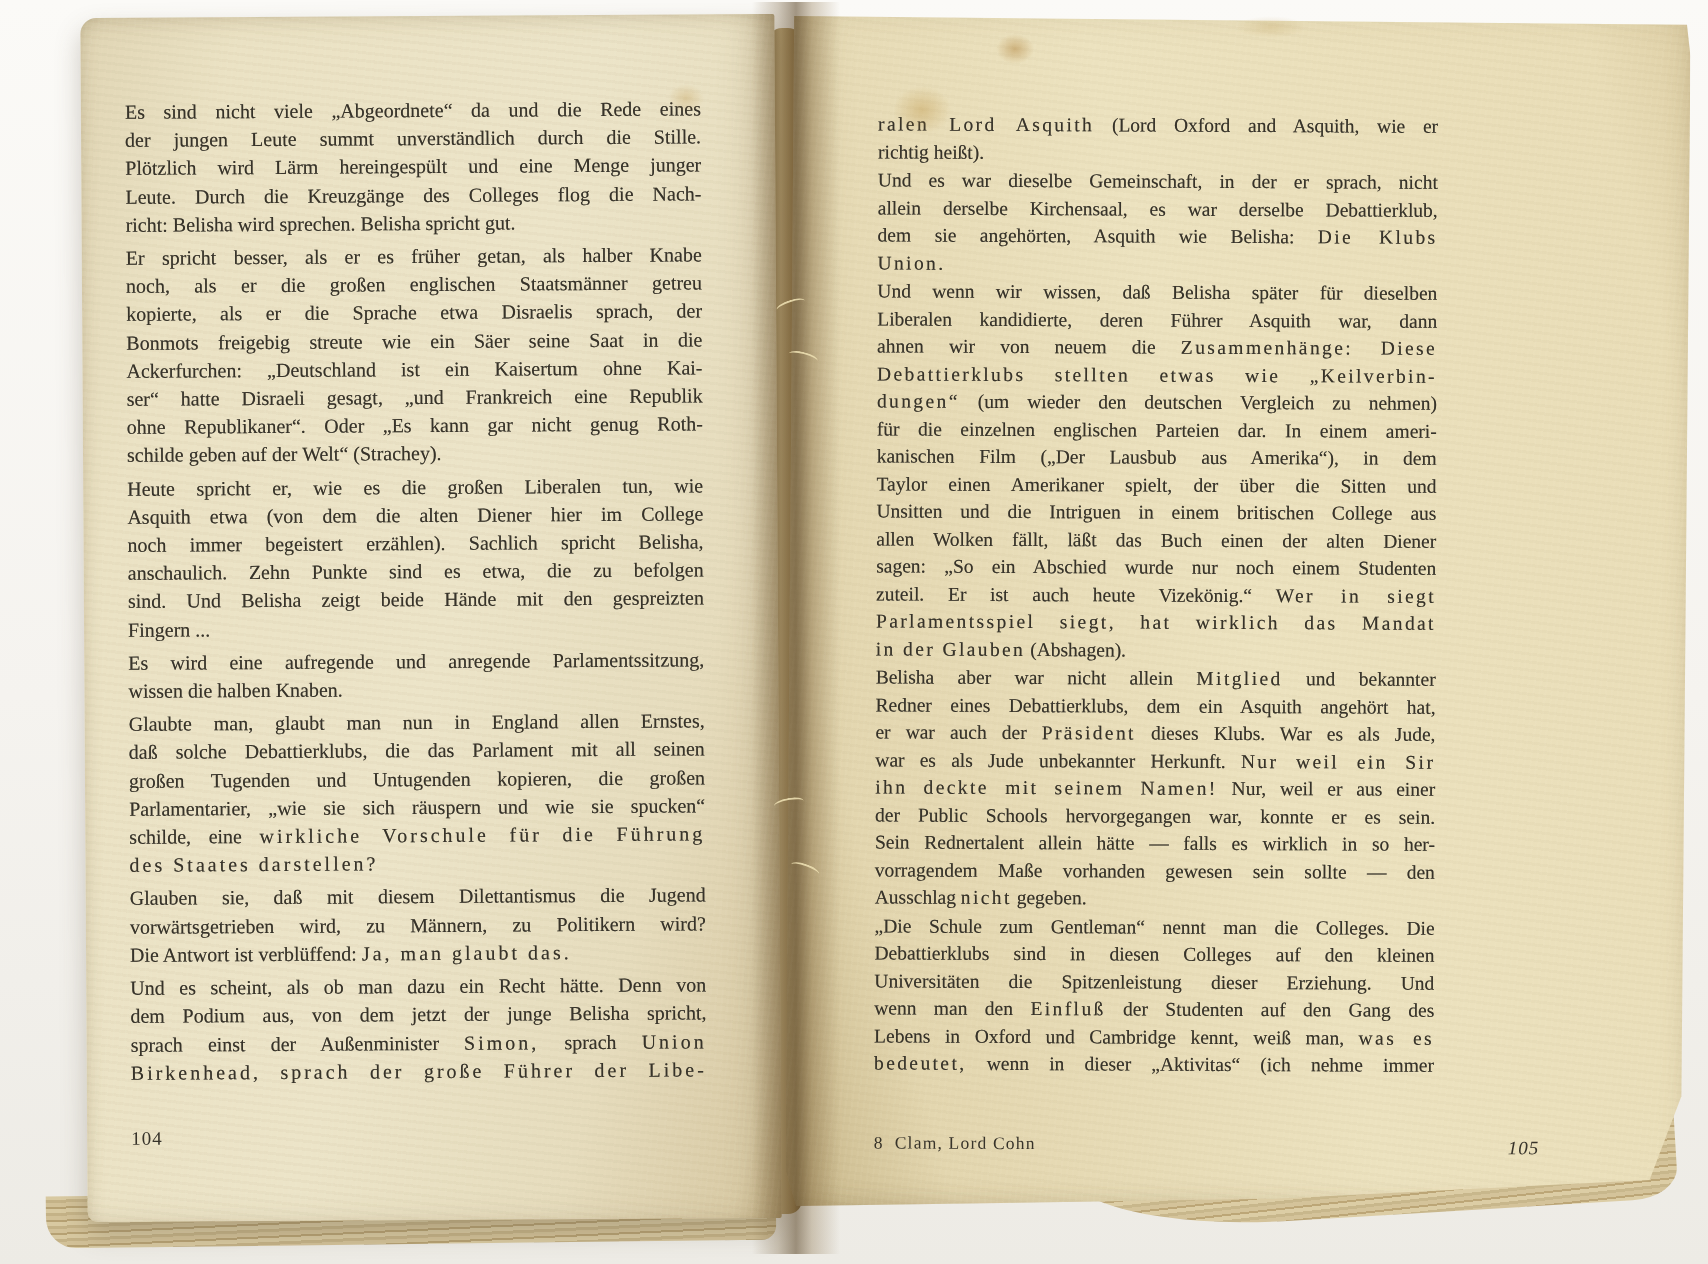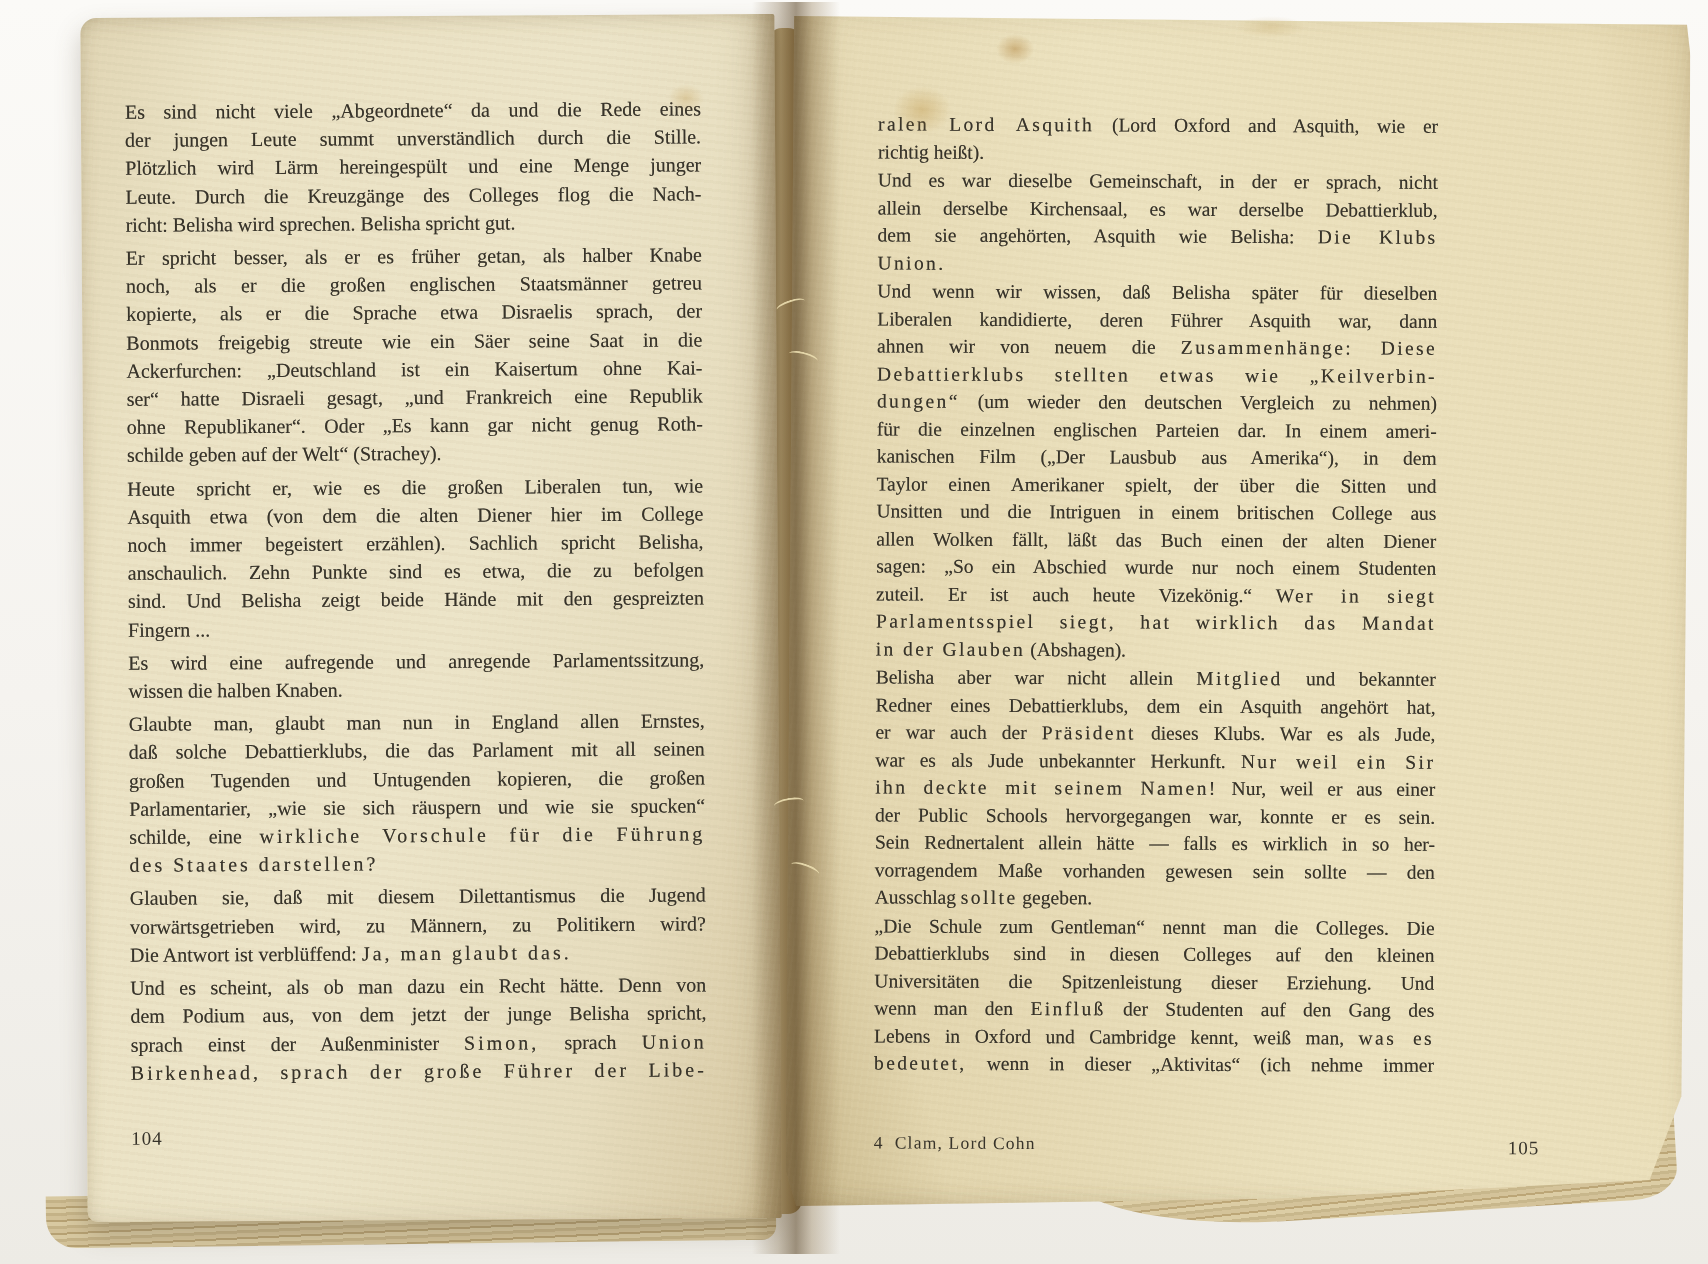--- a/index.html
+++ b/index.html
@@ -92,21 +92,21 @@
   .text-right{left:88px;top:100px;width:560px;font-size:19.5px;line-height:27.5px;}
   .para{margin:0 0 5px 0;}
   .text-right .para{margin:0 0 1px 0;}
   .line{text-align:justify;text-align-last:justify;}
   .line.last{text-align-last:left;}
   .sperr{letter-spacing:3px;}
   .text-right .sperr{letter-spacing:2.4px;}
   .footer-item{position:absolute;color:#3b372d;margin-top:32px;}
   .pnum-left{left:44px;top:1078px;font-size:19px;letter-spacing:1px;}
   .sig{left:88px;top:1090px;font-size:17.5px;letter-spacing:1.2px;white-space:pre;}
-  .pnum-right{left:722px;top:1092px;font-size:19px;letter-spacing:1px;}
+  .pnum-right{left:722px;top:1092px;font-size:19px;letter-spacing:1px;font-style:italic;}
 </style>
 </head>
 <body>
 
 <div class="photo">
 
   <div class="stack stack-left"></div>
   <div class="stack stack-bottom-left"></div>
   <div class="stack stack-bottom-right"></div>
   <div class="binding-core"></div>
@@ -195,32 +195,32 @@
         </div>
         <div class="para">
           <div class="line"><span>Belisha aber war nicht allein </span><span class="sperr">Mitglied</span><span> und bekannter</span></div>
           <div class="line"><span>Redner eines Debattierklubs, dem ein Asquith angehört hat,</span></div>
           <div class="line"><span>er war auch der </span><span class="sperr">Präsident</span><span> dieses Klubs. War es als Jude,</span></div>
           <div class="line"><span>war es als Jude unbekannter Herkunft. </span><span class="sperr">Nur weil ein Sir</span></div>
           <div class="line"><span class="sperr">ihn deckte mit seinem Namen!</span><span> Nur, weil er aus einer</span></div>
           <div class="line"><span>der Public Schools hervorgegangen war, konnte er es sein.</span></div>
           <div class="line"><span>Sein Rednertalent allein hätte — falls es wirklich in so her-</span></div>
           <div class="line"><span>vorragendem Maße vorhanden gewesen sein sollte — den</span></div>
-          <div class="line last"><span>Ausschlag </span><span class="sperr">sollte</span><span> gegeben.</span></div>
+          <div class="line last"><span>Ausschlag </span><span class="sperr">nicht</span><span> gegeben.</span></div>
         </div>
         <div class="para">
           <div class="line"><span>„Die Schule zum Gentleman“ nennt man die Colleges. Die</span></div>
           <div class="line"><span>Debattierklubs sind in diesen Colleges auf den kleinen</span></div>
           <div class="line"><span>Universitäten die Spitzenleistung dieser Erziehung. Und</span></div>
           <div class="line"><span>wenn man den </span><span class="sperr">Einfluß</span><span> der Studenten auf den Gang des</span></div>
           <div class="line"><span>Lebens in Oxford und Cambridge kennt, weiß man, </span><span class="sperr">was es</span></div>
           <div class="line"><span class="sperr">bedeutet,</span><span> wenn in dieser „Aktivitas“ (ich nehme immer</span></div>
         </div>
       </div>
-    <div class="footer-item sig" style="color: rgb(55, 51, 42);">4  Clam, Lord Cohn</div>
+    <div class="footer-item sig" style="color: rgb(55, 51, 42);">8  Clam, Lord Cohn</div>
     <div class="footer-item pnum-right" style="color: rgb(55, 51, 42);">105</div>
   </div>
 
   <div class="gutter-shadow"></div>
   <div class="thread t1"></div>
   <div class="thread t2"></div>
   <div class="thread t3"></div>
   <div class="thread t4"></div>
   <div class="stain s1"></div>
   <div class="stain s2"></div>

